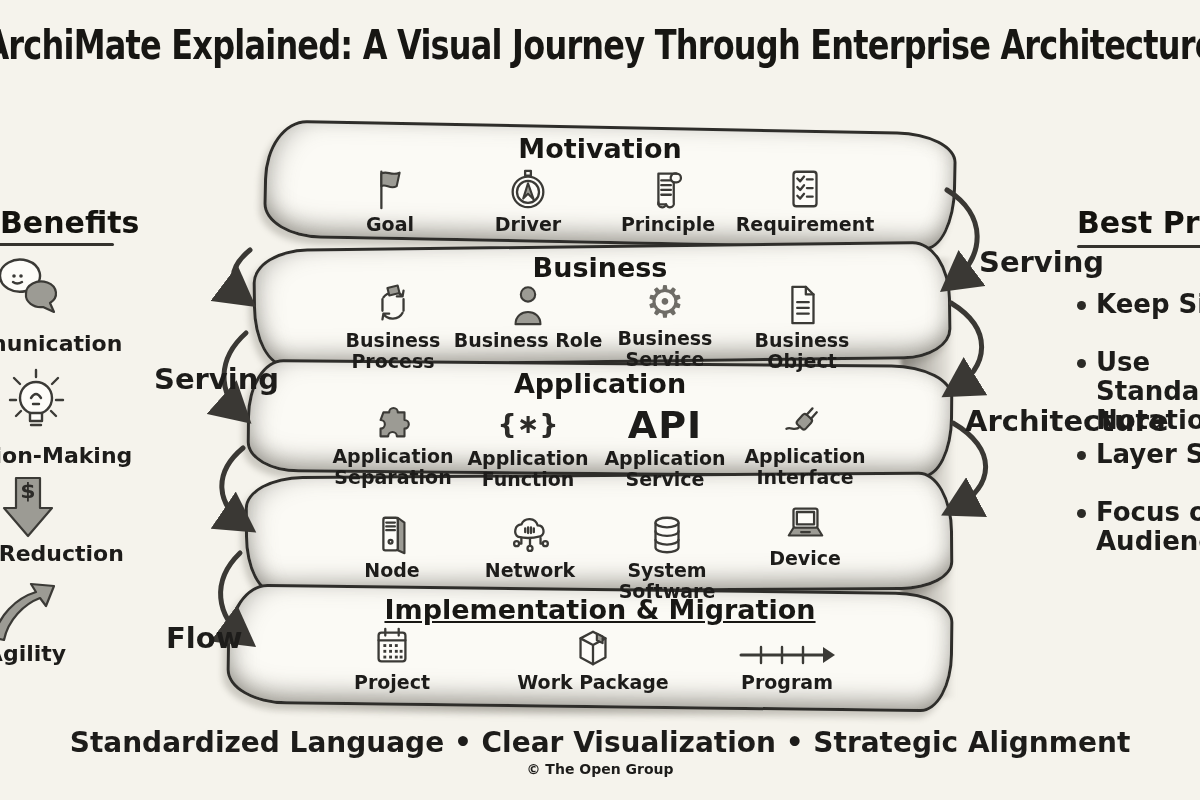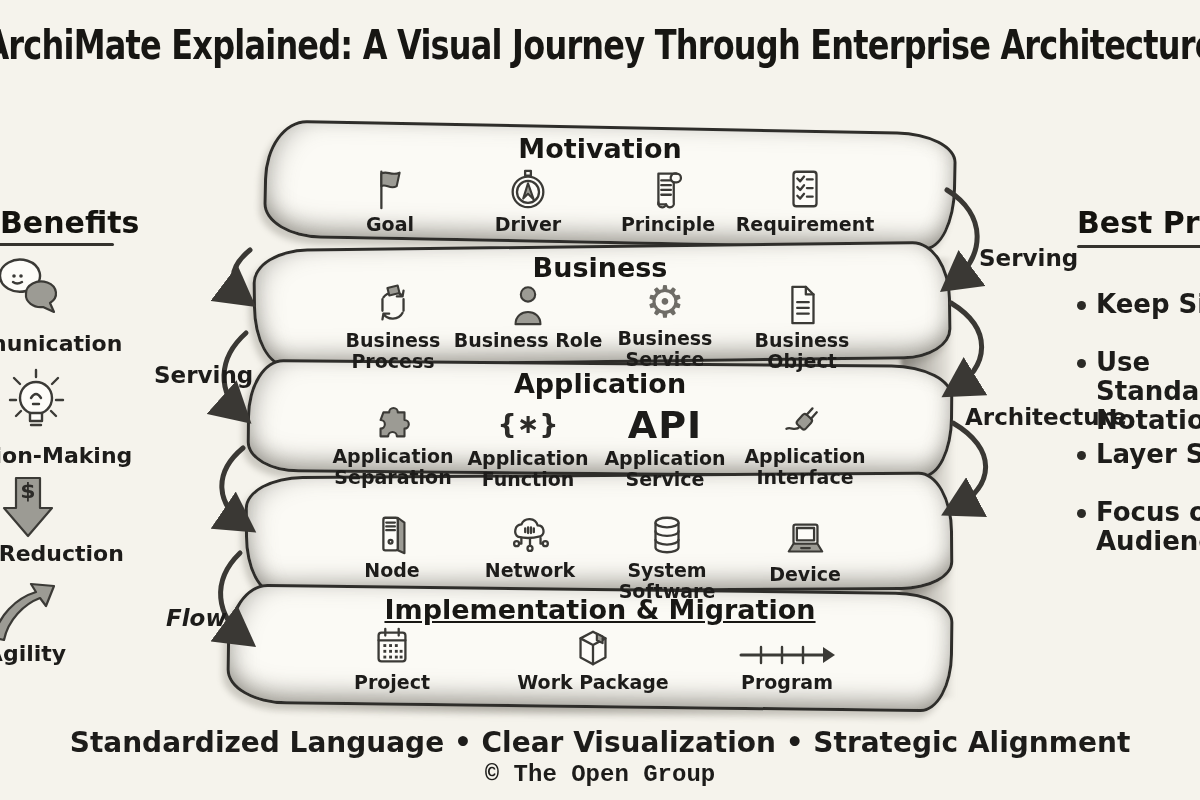--- a/index.html
+++ b/index.html
@@ -46,24 +46,24 @@
   .stk{stroke:#3b3a36;stroke-width:2.4;fill:none;stroke-linecap:round;stroke-linejoin:round;}
   .fil{fill:#9c9b94;stroke:#3b3a36;stroke-width:2.2;stroke-linejoin:round;}
   .fw{fill:#fdfcf8;stroke:#3b3a36;stroke-width:2.4;stroke-linejoin:round;}
 
   
   .panel-heading{font-size:30px;font-weight:700;z-index:5;color:#14130f;}
   .rule{height:3px;background:#35332e;border-radius:2px;z-index:5;}
   .benefit-lbl{font-size:22px;font-weight:700;white-space:nowrap;z-index:5;}
   .bp-row{font-size:26px;font-weight:700;line-height:29px;z-index:5;}
   .bp-dot{width:9px;height:9px;border-radius:50%;background:#2b2a26;z-index:5;}
-  .rel-lbl{font-size:23px;font-weight:700;white-space:nowrap;z-index:5;}
+  .rel-lbl{font-size:29px;font-weight:700;white-space:nowrap;z-index:5;}
 
   .tagline{left:50%;top:726px;transform:translateX(-50%);font-size:28px;font-weight:700;white-space:nowrap;z-index:5;}
-  .copyright{left:50%;top:761px;transform:translateX(-50%);font-size:24px;font-weight:700;white-space:nowrap;z-index:5;font-family:Liberation Mono, monospace;}
+  .copyright{left:50%;top:761px;transform:translateX(-50%);font-size:14px;font-weight:700;white-space:nowrap;z-index:5;}
   .overlay{position:absolute;left:0;top:0;z-index:3;pointer-events:none;}
 </style>
 </head>
 <body>
 
 <div class="stage">
 
   <div class="abs page-title">ArchiMate Explained: A Visual Journey Through Enterprise Architecture</div>
 
   <div class="abs side-shadow"></div>
@@ -240,21 +240,21 @@
       <svg class="ic" width="46" height="46" viewBox="0 0 48 48">
         <path class="fw" d="M12 11 v26 a12 5 0 0 0 24 0 v-26"></path>
         <ellipse class="fw" cx="24" cy="11" rx="12" ry="5"></ellipse>
         <path class="stk" d="M12 20 a12 5 0 0 0 24 0"></path>
         <path class="stk" d="M12 29 a12 5 0 0 0 24 0"></path>
       </svg>
     </div>
     <div class="lbl">System Software</div>
   </div>
 
-  <div class="abs item" style="left:805px;top:512px;text-align:center;">
+  <div class="abs item" style="left:805px;top:496px;text-align:center;">
     <div class="icon">
       <svg class="ic" width="50" height="46" viewBox="0 0 50 48">
         <rect class="fw" x="13" y="9" width="25" height="20" rx="2"></rect>
         <rect class="stk" x="16.5" y="12.5" width="18" height="13"></rect>
         <path class="fil" d="M8 37 h35 l-5 -8 h-25 z"></path>
         <line class="stk" x1="21" y1="33.5" x2="30" y2="33.5"></line>
       </svg>
     </div>
     <div class="lbl">Device</div>
   </div>
@@ -383,20 +383,20 @@
       <path d="M246,333 C218,358 216,392 244,417" marker-end="url(#ah)"></path>
       <path d="M243,448 C214,472 214,504 248,527" marker-end="url(#ah)"></path>
       <path d="M240,553 C212,580 214,616 248,641" marker-end="url(#ah)"></path>
       <path d="M947,190 C986,214 988,256 948,286" marker-end="url(#ah)"></path>
       <path d="M951,303 C992,328 992,366 950,392" marker-end="url(#ah)"></path>
       <path d="M953,423 C996,448 998,486 950,511" marker-end="url(#ah)"></path>
     </g>
   </svg>
 
   <div class="abs rel-lbl" style="left:154px;top:362px;">Serving</div>
-  <div class="abs rel-lbl" style="left:166px;top:605px;font-style:italic;">Flow</div>
+  <div class="abs rel-lbl" style="left:166px;top:621px;">Flow</div>
   <div class="abs rel-lbl" style="left:979px;top:245px;">Serving</div>
   <div class="abs rel-lbl" style="left:965px;top:404px;">Architecture</div>
 
   <div class="abs tagline">Standardized Language • Clear Visualization • Strategic Alignment</div>
   <div class="abs copyright">© The Open Group</div>
 
 </div>
 
 </body></html>

